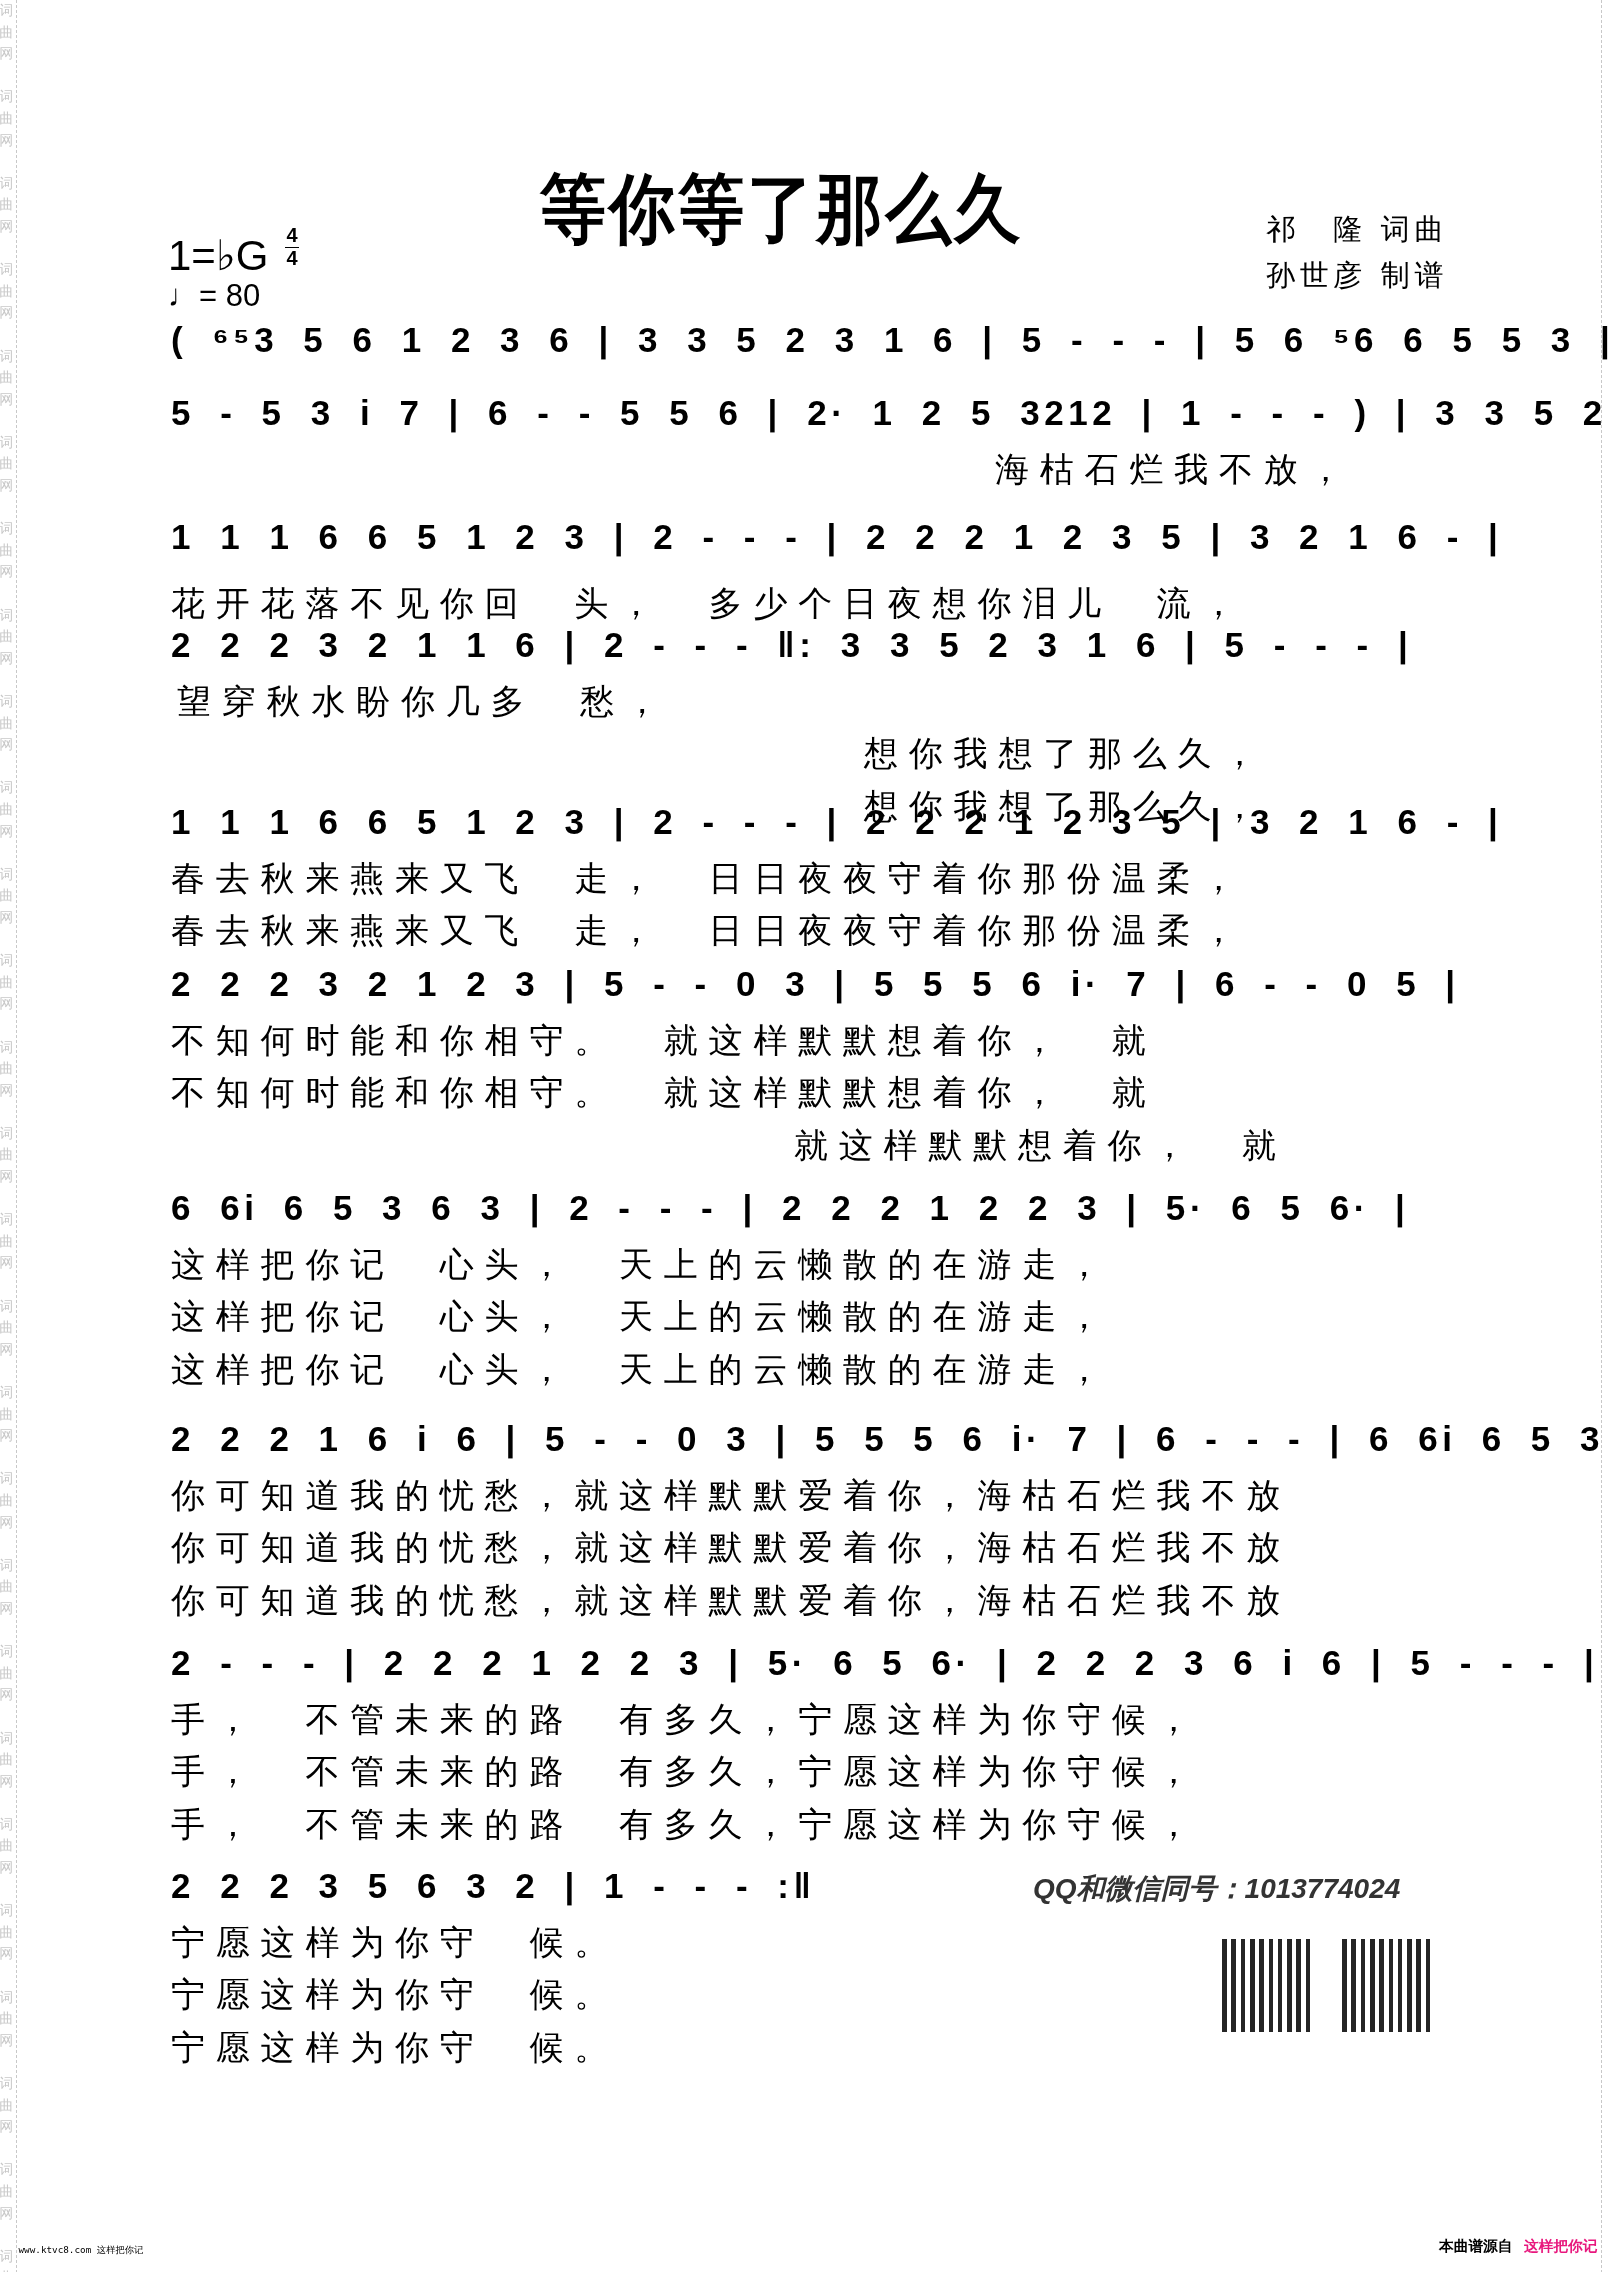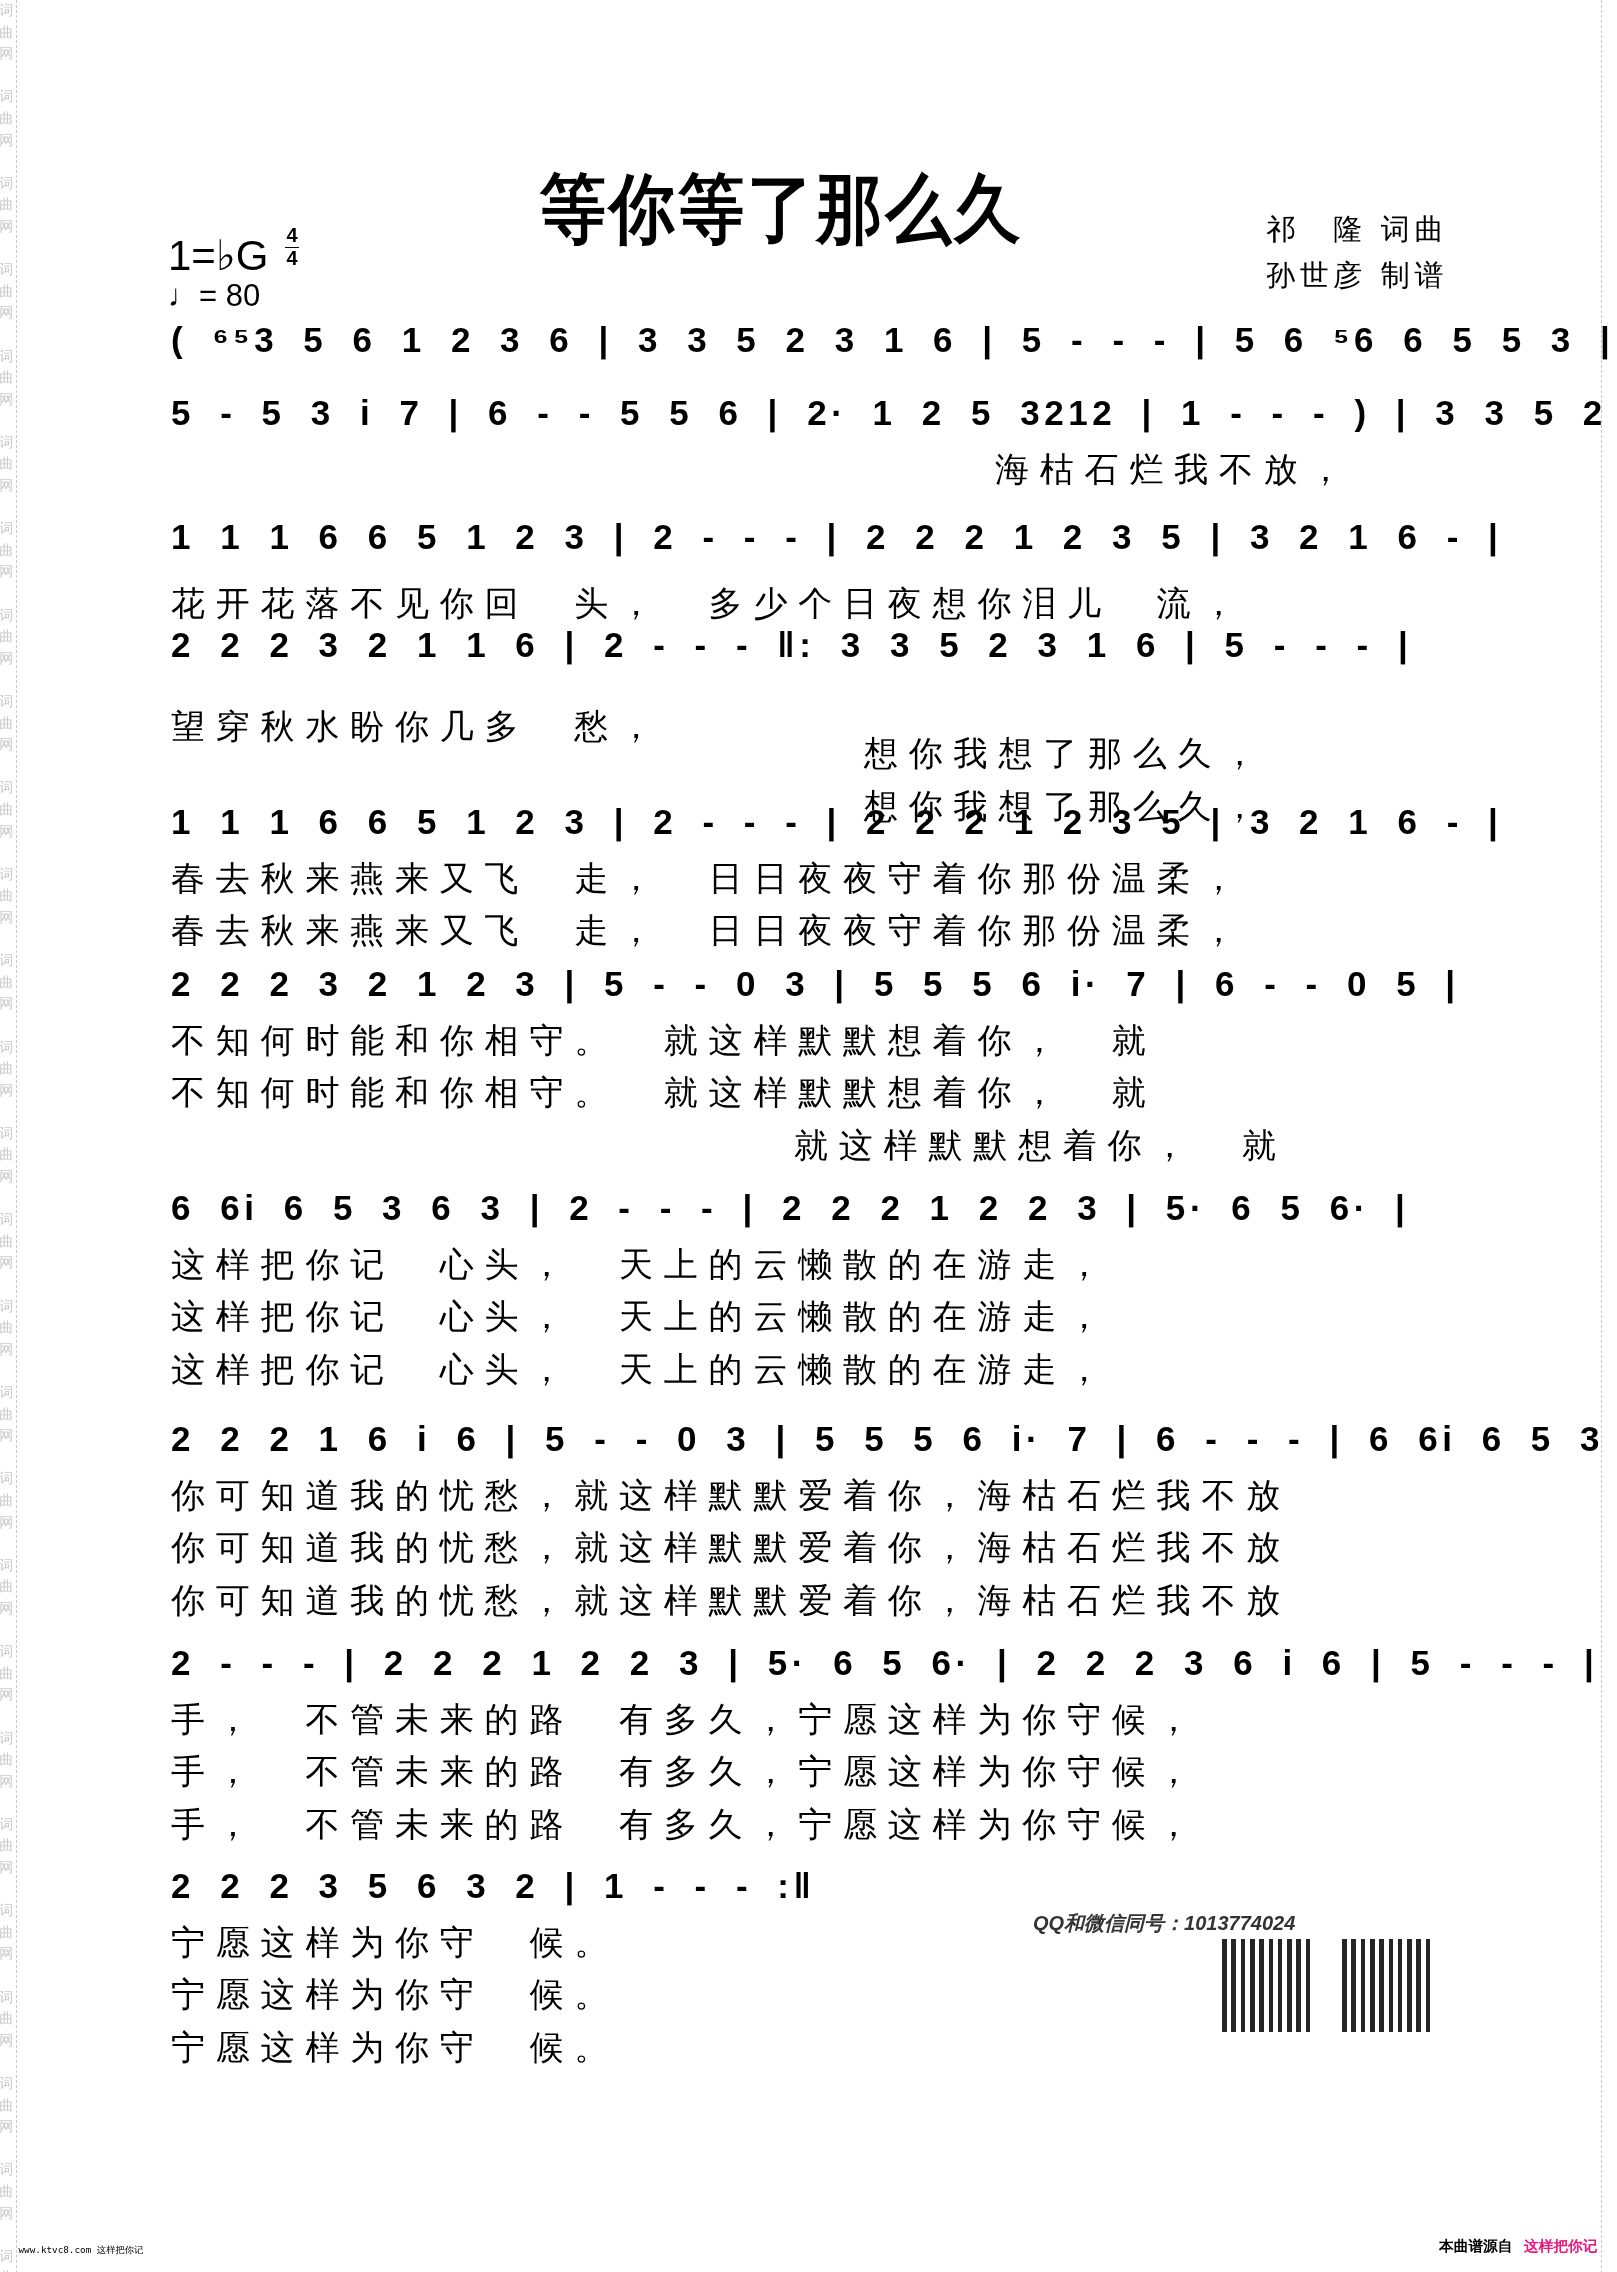--- a/index.html
+++ b/index.html
@@ -7,21 +7,21 @@
   .margin-wm{position:absolute;top:0;width:31px;height:2273px;color:#c8c8c8;font-size:14px;line-height:21.6px;text-align:center;white-space:pre;overflow:hidden;}
   .margin-line{position:absolute;top:0;height:2273px;border-left:1.5px dashed #c8c8c8;}
   .title{position:absolute;left:540px;top:158px;font-size:66px;font-weight:bold;letter-spacing:3.1px;font-family:"DejaVu Serif",serif;transform:scaleY(1.15);transform-origin:top left;}
   .credit{position:absolute;right:170px;font-size:29px;letter-spacing:4.6px;font-family:"DejaVu Serif",serif;}
   .key{position:absolute;left:168px;top:231px;font-size:42px;font-family:"Liberation Sans",sans-serif;}
   .tempo{position:absolute;left:168px;top:278px;font-size:31px;font-family:"Liberation Sans",sans-serif;text-align:center;}
   .timesig{position:absolute;left:285px;top:225px;font-size:20px;font-weight:bold;line-height:21.6px;text-align:center;font-family:"Liberation Sans",sans-serif;}
   .timesig .bar{border-top:1.5px solid #000;width:14px;margin:0 auto;}
   .sys{position:absolute;left:0;width:1618px;}
   .lyr{position:absolute;font-family:"DejaVu Serif",serif;font-size:34px;white-space:pre;}
-  .qq{position:absolute;left:1033px;top:1870px;font-size:20px;font-style:italic;font-weight:bold;color:#333;font-family:"Liberation Sans",sans-serif;margin-top:40px;}
+  .qq{position:absolute;left:1033px;top:1870px;font-size:28px;font-style:italic;font-weight:bold;color:#333;font-family:"Liberation Sans",sans-serif;}
   .qr{position:absolute;width:93px;height:93px;background:
      repeating-linear-gradient(90deg,#000 0 4.6px,#fff 4.6px 9.3px),#fff;opacity:.85;}
   .footer-left{position:absolute;left:18.5px;top:2244px;font-size:9.3px;font-family:"DejaVu Sans Mono",monospace;}
   .footer-src{position:absolute;left:1439px;top:2237px;font-size:14.7px;font-weight:bold;}
   .footer-site{position:absolute;left:1524px;top:2237px;font-size:14.7px;font-weight:bold;}
 </style>
 </head>
 <body>
 
 <div class="margin-line" style="left:16px"></div>
@@ -288,21 +288,21 @@
     <div class="sys" style="top: 393px;">
       <div class="lyr" style="left: 171px; top: 0px; font-family: &quot;Liberation Sans&quot;, sans-serif; font-weight: bold; font-size: 35px; letter-spacing: 4.6px; word-spacing: 10.8px;">5 - 5 3 i 7 | 6 - - 5 5 6 | 2· 1 2 5 3212 | 1 - - - ) | 3 3 5 2 3 1 6 | 5 - - - |</div>
       <div class="lyr" style="left: 995px; top: 54px; letter-spacing: 10.8px;">海枯石烂我不放，</div>
     </div>
     <div class="sys" style="top: 517px;">
       <div class="lyr" style="left: 171px; top: 0px; font-family: &quot;Liberation Sans&quot;, sans-serif; font-weight: bold; font-size: 35px; letter-spacing: 4.6px; word-spacing: 10.8px;">1 1 1 6 6 5 1 2 3 | 2 - - - | 2 2 2 1 2 3 5 | 3 2 1 6 - |</div>
       <div class="lyr" style="left: 171px; top: 64px; letter-spacing: 10.8px;">花开花落不见你回　头，　多少个日夜想你泪儿　流，</div>
     </div>
     <div class="sys" style="top: 625px;">
       <div class="lyr" style="left: 171px; top: 0px; font-family: &quot;Liberation Sans&quot;, sans-serif; font-weight: bold; font-size: 35px; letter-spacing: 4.6px; word-spacing: 10.8px;">2 2 2 3 2 1 1 6 | 2 - - - ‖: 3 3 5 2 3 1 6 | 5 - - - |</div>
-      <div class="lyr" style="left: 171px; top: 54px; letter-spacing: 10.8px; margin-top: 25px;">望穿秋水盼你几多　愁，</div>
+      <div class="lyr" style="left: 177px; top: 54px; letter-spacing: 10.8px;">望穿秋水盼你几多　愁，</div>
       <div class="lyr" style="left: 864px; top: 106px; letter-spacing: 10.8px;">想你我想了那么久，</div>
       <div class="lyr" style="left: 864px; top: 159px; letter-spacing: 10.8px;">想你我想了那么久，</div>
     </div>
     <div class="sys" style="top: 802px;">
       <div class="lyr" style="left: 171px; top: 0px; font-family: &quot;Liberation Sans&quot;, sans-serif; font-weight: bold; font-size: 35px; letter-spacing: 4.6px; word-spacing: 10.8px;">1 1 1 6 6 5 1 2 3 | 2 - - - | 2 2 2 1 2 3 5 | 3 2 1 6 - |</div>
       <div class="lyr" style="left: 171px; top: 54px; letter-spacing: 10.8px;">春去秋来燕来又飞　走，　日日夜夜守着你那份温柔，</div>
       <div class="lyr" style="left: 171px; top: 106px; letter-spacing: 10.8px;">春去秋来燕来又飞　走，　日日夜夜守着你那份温柔，</div>
     </div>
     <div class="sys" style="top: 964px;">
       <div class="lyr" style="left: 171px; top: 0px; font-family: &quot;Liberation Sans&quot;, sans-serif; font-weight: bold; font-size: 35px; letter-spacing: 4.6px; word-spacing: 10.8px;">2 2 2 3 2 1 2 3 | 5 - - 0 3 | 5 5 5 6 i· 7 | 6 - - 0 5 |</div>

